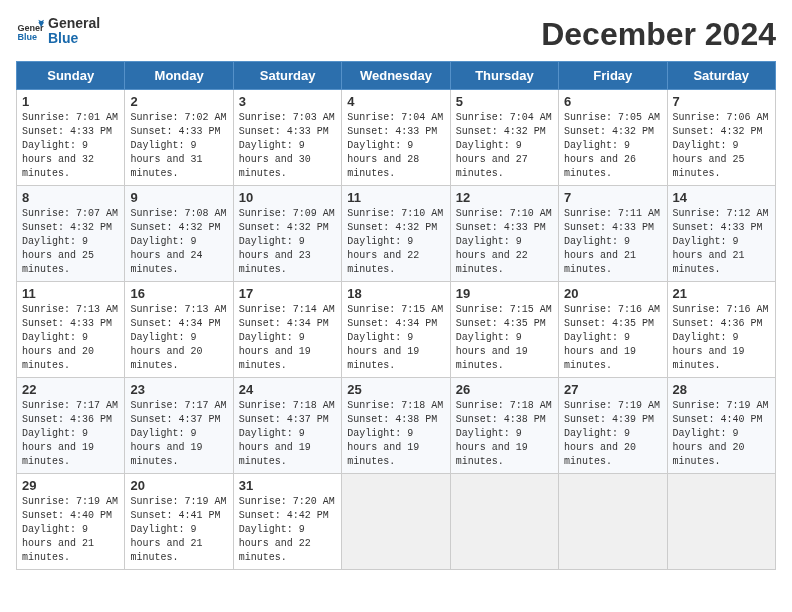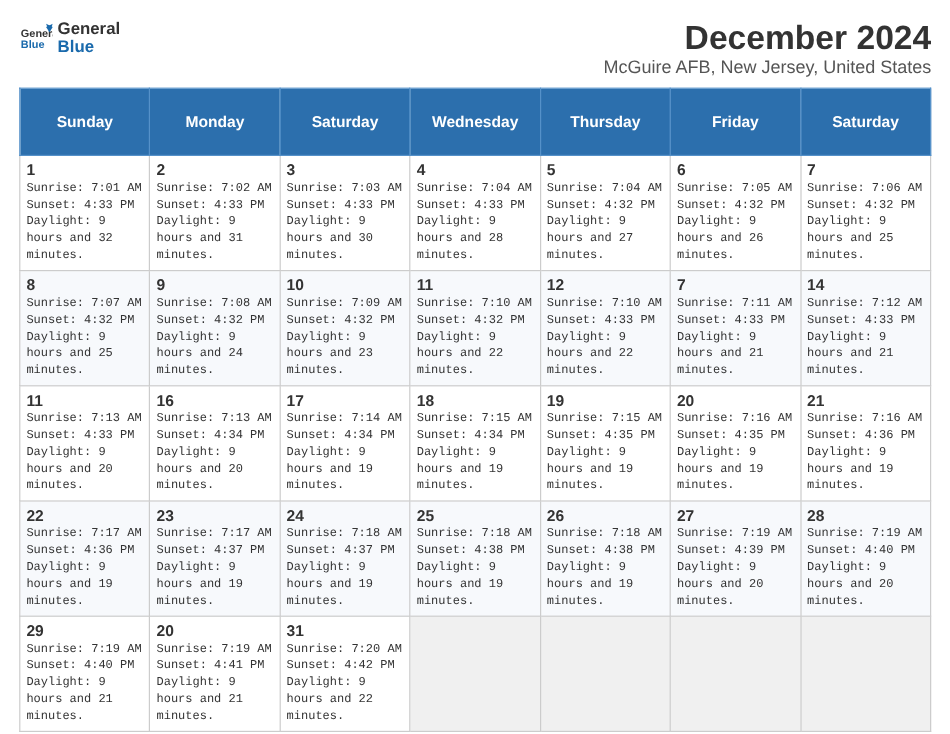--- a/index.html
+++ b/index.html
@@ -22,38 +22,38 @@
       gap: 4px;
     }
     .logo-icon {
       width: 28px;
       height: 28px;
     }
     .title-area {
       text-align: right;
     }
     .month-title {
-      font-size: 28px;
+      font-size: 32px;
       font-weight: bold;
       color: #333;
     }
     .location-title {
       font-size: 15px;
       color: #555;
     }
     table {
       width: 100%;
       border-collapse: collapse;
       table-layout: fixed;
     }
     th {
       background-color: #2c6fad;
       color: #fff;
       text-align: center;
-      padding: 20px 4px;
+      padding: 6px 4px;
       font-size: 13px;
       font-weight: bold;
       border: 1px solid #5591c9;
     }
     td {
       border: 1px solid #ccc;
       vertical-align: top;
       padding: 4px 5px;
       font-size: 10.5px;
       color: #333;
@@ -89,21 +89,20 @@
       <polygon points="32,8 40,4 36,14" fill="#1a6aac"></polygon>
       <polygon points="36,4 44,8 40,14" fill="#1a6aac" transform="translate(-4,0)"></polygon>
     </svg>
     <div>
       <div style="font-size:14px;font-weight:bold;color:#333;line-height:1.1;">General</div>
       <div style="font-size:14px;font-weight:bold;color:#1a6aac;line-height:1.1;">Blue</div>
     </div>
   </div>
   <div class="title-area">
     <div class="month-title">December 2024</div>
-    <div class="location-title">McGuire AFB, New Jersey, United States</div>
   </div>
 </div>
 
 <table>
   <thead>
     <tr id="weekday-header">
         <th>Sunday</th>
         <th>Monday</th>
         <th>Saturday</th>
         <th>Wednesday</th>

